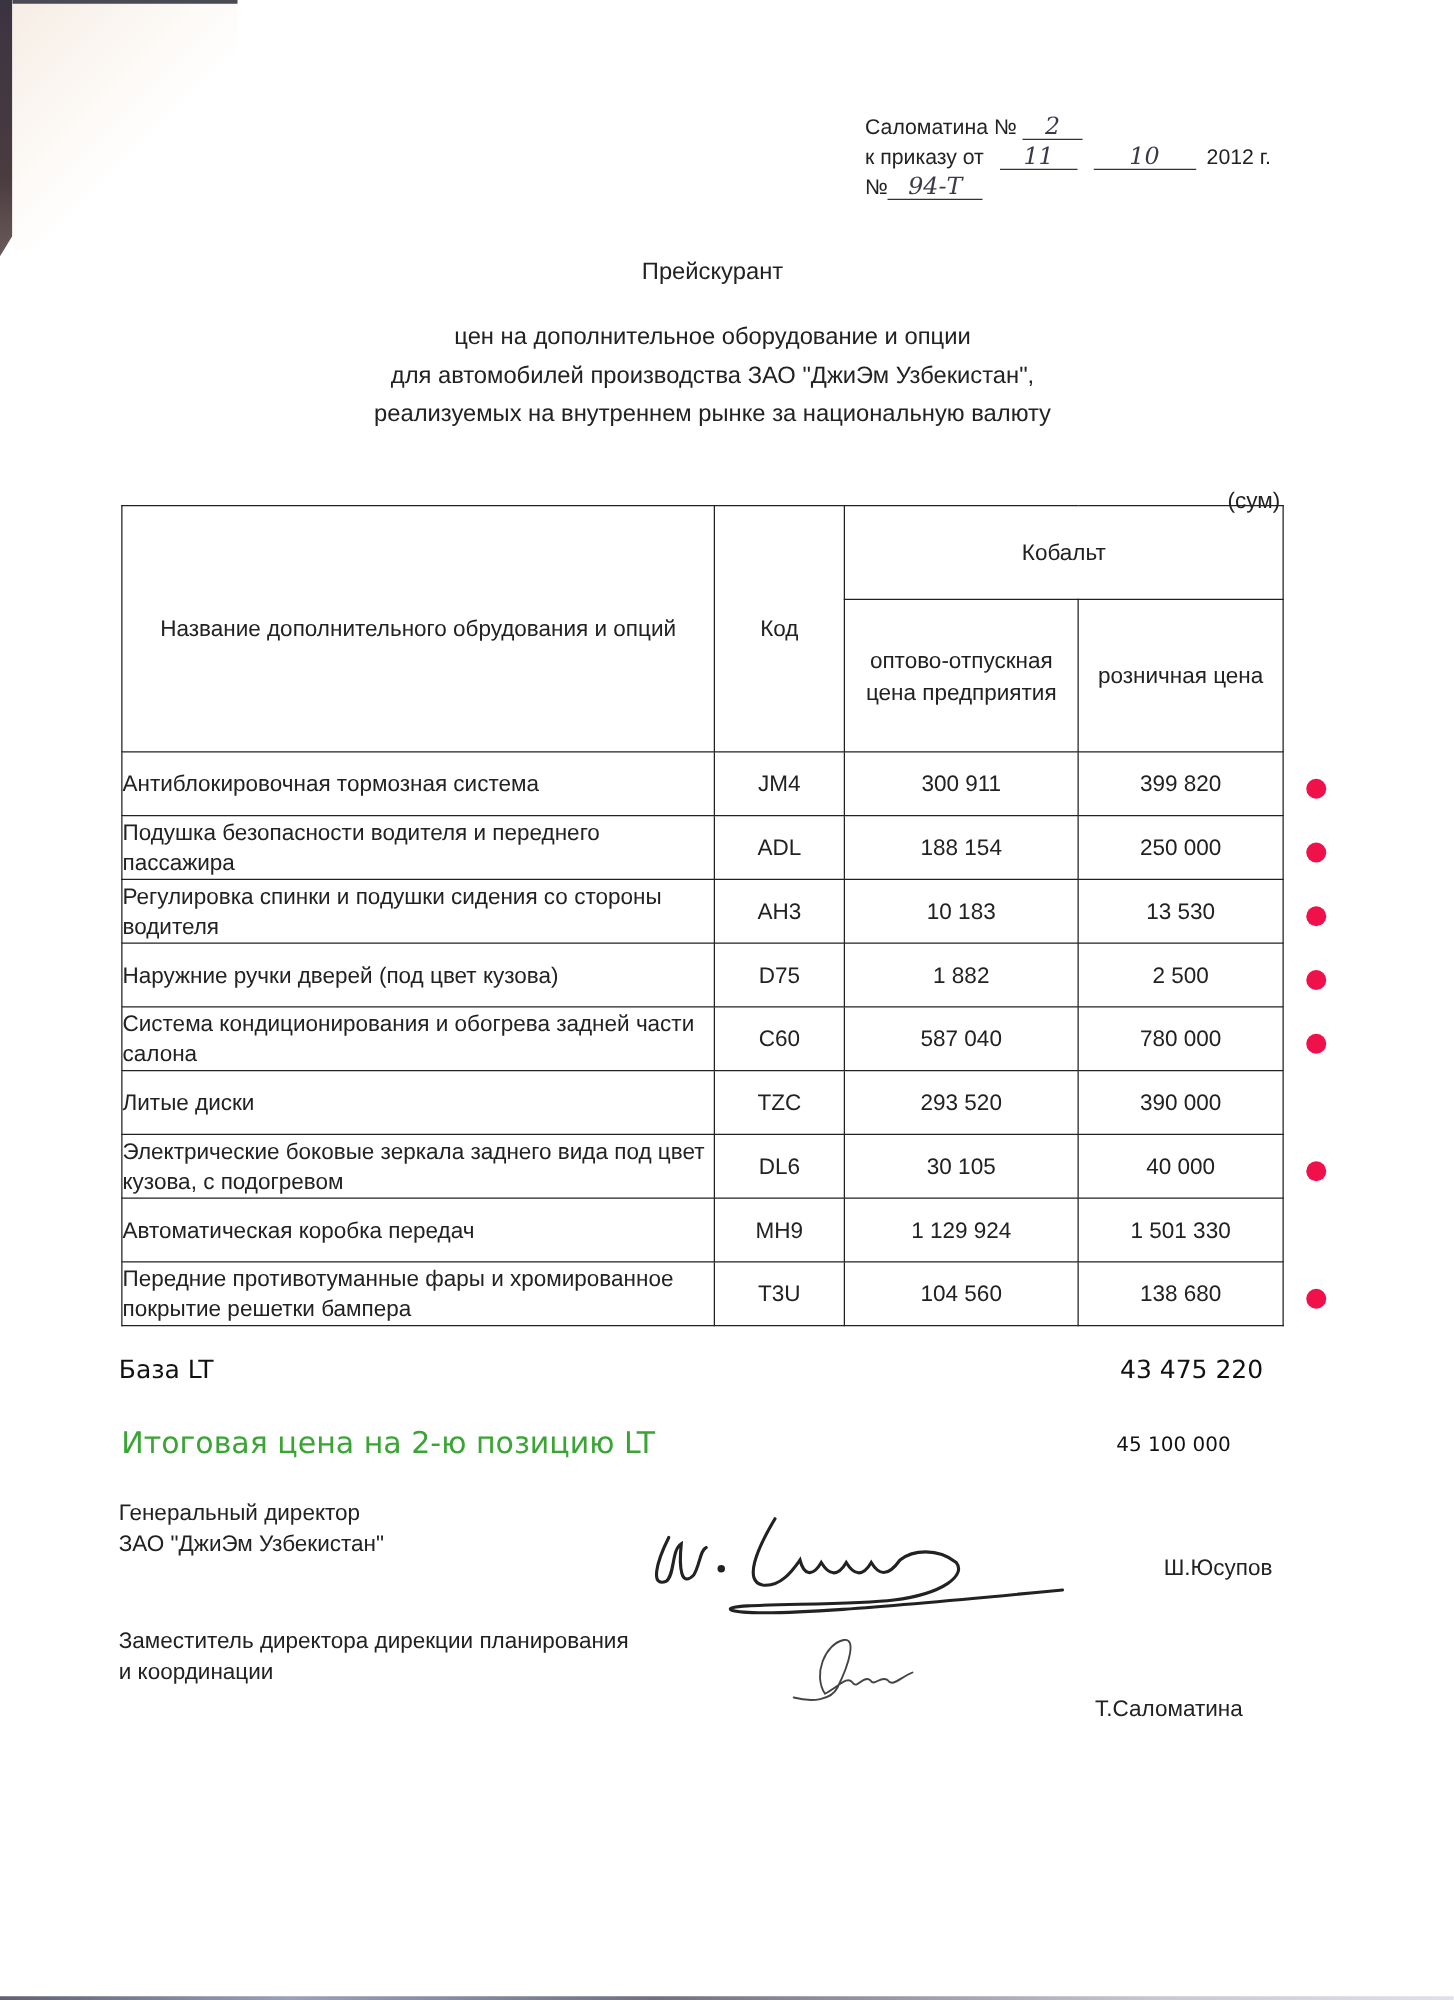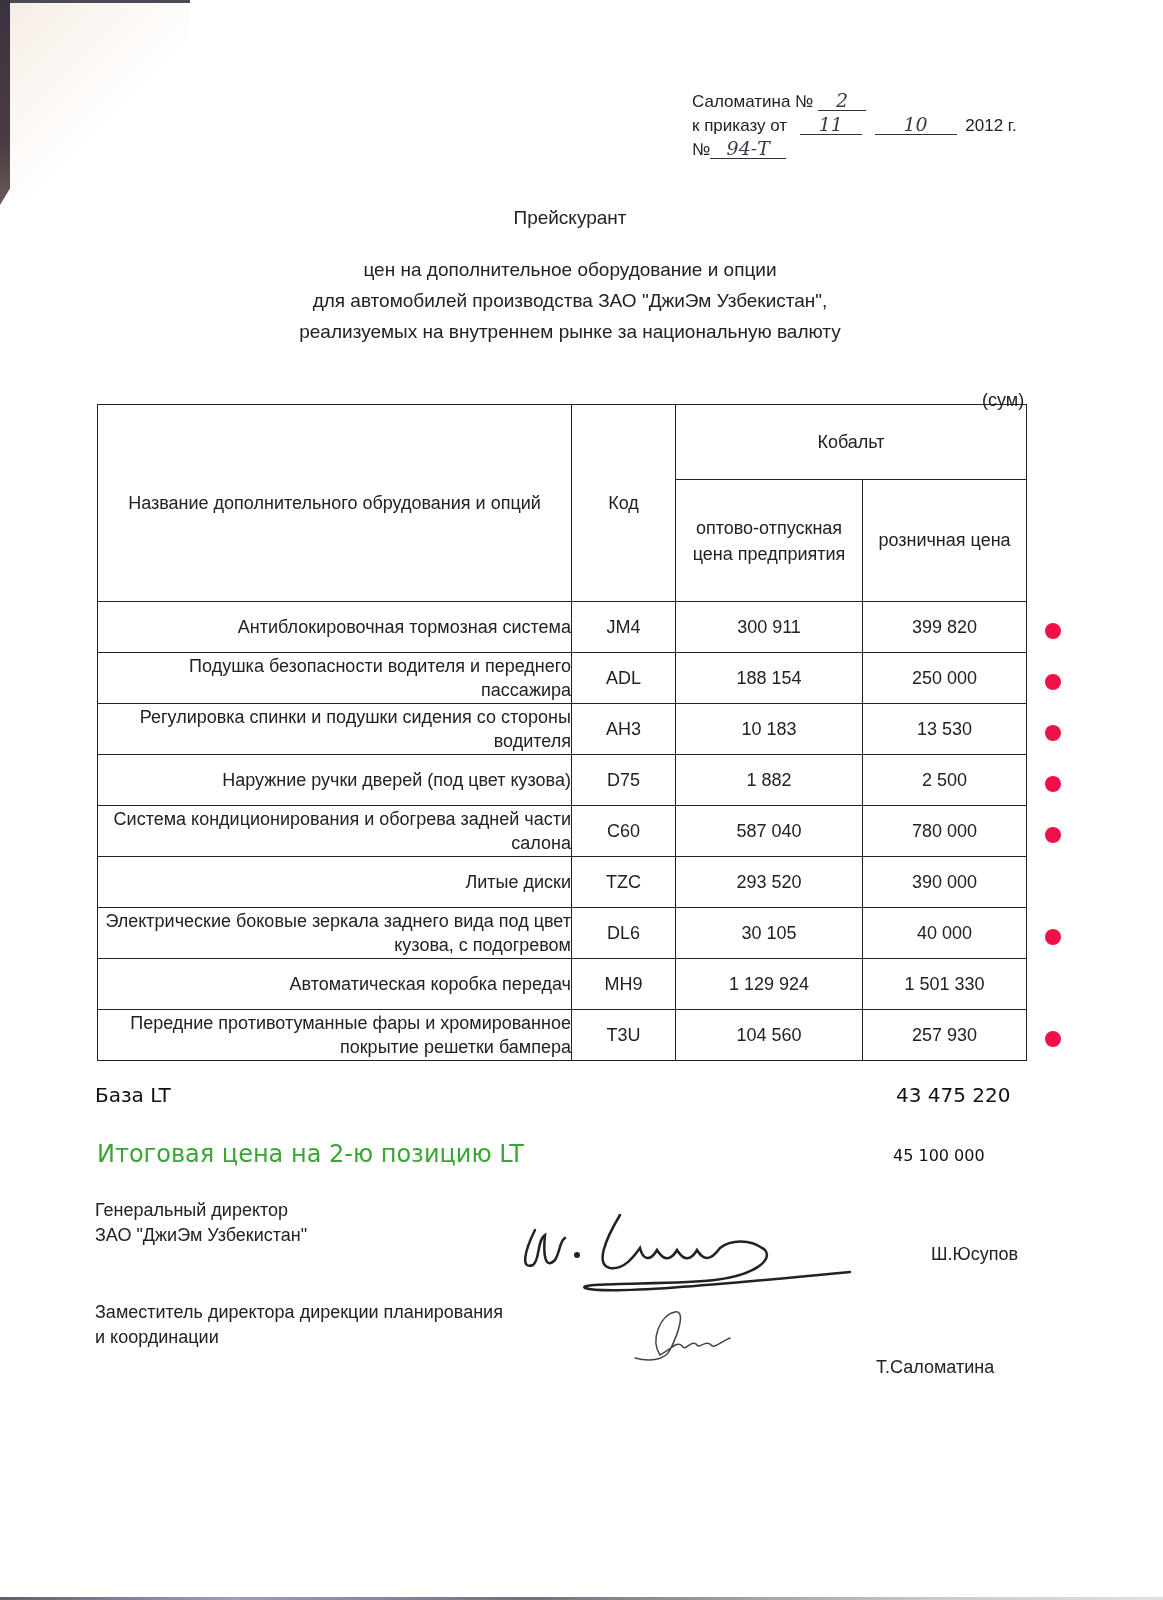--- a/index.html
+++ b/index.html
@@ -111,21 +111,21 @@
       vertical-align: middle;
       line-height: 26px;
       padding: 0 20px 20px;
     }
     th.h-code { text-align: center; vertical-align: middle; padding-bottom: 10px; }
     th.h-model { height: 74px; text-align: center; vertical-align: middle; }
     th.h-whole { height: 120px; text-align: center; vertical-align: middle; line-height: 26px; padding-bottom: 6px; }
     th.h-retail { text-align: center; vertical-align: middle; padding-bottom: 6px; white-space: nowrap; }
     tr.data-row td { height: 50px; }
     td.c-name {
-      text-align: right;
+      text-align: left;
       vertical-align: middle;
       line-height: 24px;
       padding-left: 2px;
     }
     td.c-code, td.c-whole, td.c-retail {
       text-align: center;
       vertical-align: middle;
     }
 
     
@@ -279,21 +279,21 @@
       <tr class="data-row">
         <td class="c-name">Автоматическая коробка передач</td>
         <td class="c-code">MH9</td>
         <td class="c-whole">1 129 924</td>
         <td class="c-retail">1 501 330</td>
       </tr>
       <tr class="data-row">
         <td class="c-name">Передние противотуманные фары  и хромированное покрытие решетки бампера</td>
         <td class="c-code">T3U</td>
         <td class="c-whole">104 560</td>
-        <td class="c-retail">257 930</td>
+        <td class="c-retail">138 680</td>
       </tr>
     </tbody>
 </table>
 
 <div id="dots">
     <div class="dot" style="background: rgb(240, 16, 74); left: 1044.5px; top: 623px;"></div>
     <div class="dot" style="background: rgb(240, 16, 74); left: 1044.5px; top: 674px;"></div>
     <div class="dot" style="background: rgb(240, 16, 74); left: 1044.5px; top: 725px;"></div>
     <div class="dot" style="background: rgb(240, 16, 74); left: 1044.5px; top: 776px;"></div>
     <div class="dot" style="background: rgb(240, 16, 74); left: 1044.5px; top: 827px;"></div>

